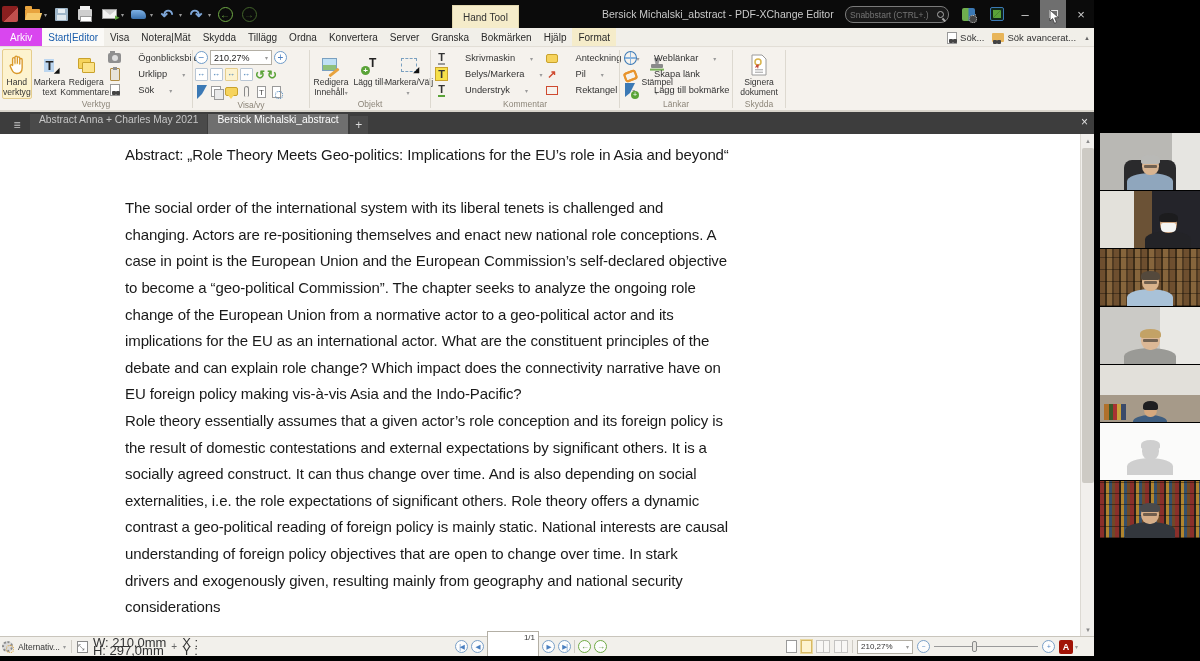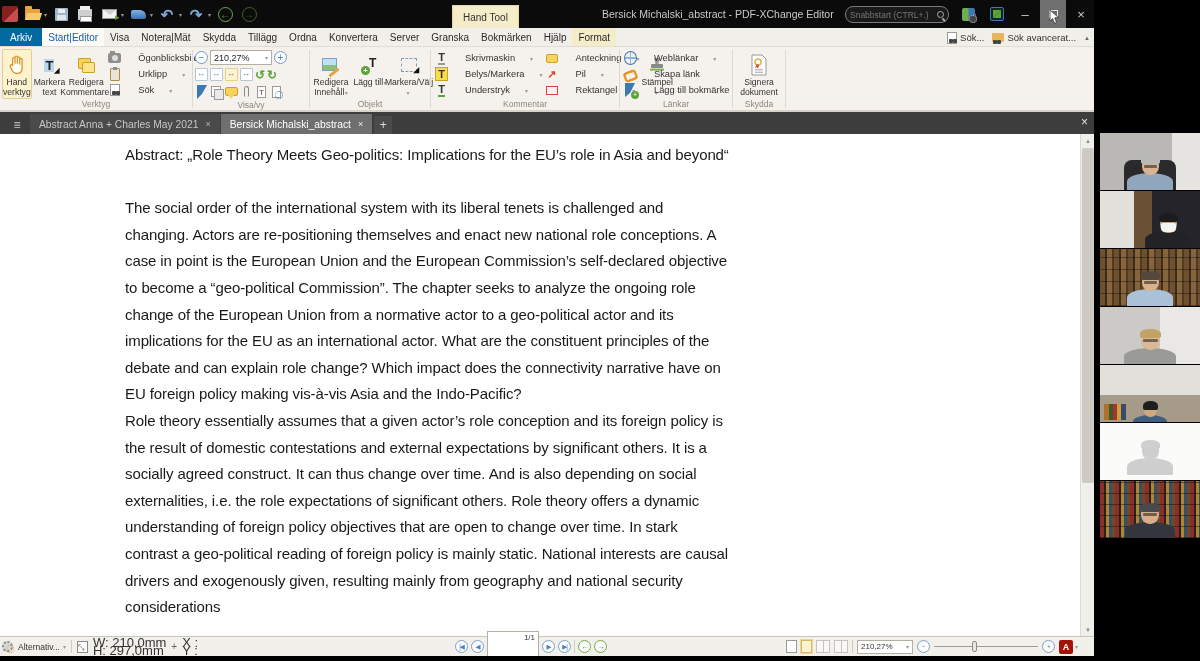--- a/index.html
+++ b/index.html
@@ -54,21 +54,21 @@
   .winbtn { position:absolute; top:0; height:28px; width:26px; display:flex; align-items:center; justify-content:center;
     color:#cfcfcf; font-size:13px; }
   .winbtn.max { background:#6f6f6f; }
   .i-maxbox { width:9px; height:8px; border:1px solid #e8e8e8; }
   .cursor-arrow { position:absolute; left:1049px; top:9px; z-index:60; }
 
   
   .tabrow { position:absolute; left:0; top:28px; width:1094px; height:19px; background:#f1efe9;
     display:flex; align-items:stretch; font-size:10px; color:#2a2a2a; border-bottom:1px solid #e2ded6;}
   .mtab { padding:0 6px; display:flex; align-items:center; white-space:nowrap; }
-  .mtab.arkiv { background:#0369a1; color:#fff; padding:0 10px; }
+  .mtab.arkiv { background:#d946ef; color:#fff; padding:0 10px; }
   .mtab.active { background:#fbfaf7; color:#1a5dab; }
   .mtab.ctx { background:#f5ecca; }
   .tabrow-right { position:absolute; right:4px; top:0; height:19px; display:flex; align-items:center; gap:8px; font-size:9.5px; color:#333; }
   .trbtn { display:flex; align-items:center; gap:3px; }
   .i-docbino { width:10px; height:12px; background:#fff; border:1px solid #999; position:relative; }
   .i-docbino::after { content:''; position:absolute; left:1px; bottom:0; width:8px; height:4px;
     background:radial-gradient(circle 2px at 2px 2px,#444 2px,transparent 2.5px),radial-gradient(circle 2px at 6px 2px,#444 2px,transparent 2.5px); }
   .i-folderbino { width:12px; height:9px; background:#e8b55a; border-radius:1px; position:relative; }
   .i-folderbino::after { content:''; position:absolute; left:1px; bottom:-2px; width:8px; height:4px;
     background:radial-gradient(circle 2px at 2px 2px,#444 2px,transparent 2.5px),radial-gradient(circle 2px at 6px 2px,#444 2px,transparent 2.5px); }
@@ -140,21 +140,21 @@
   .i-chain::before { left:0; transform:rotate(-20deg); }
   .i-chain::after { right:0; transform:rotate(-20deg); }
   .i-flagplus { position:relative; width:14px; height:14px; }
   .i-flagplus::before { content:''; position:absolute; left:1px; top:0; width:0; height:0; border-left:5px solid #3b79b5; border-right:5px solid transparent; border-top:10px solid #3b79b5; border-bottom:4px solid transparent; }
   .i-flagplus::after { content:'+'; position:absolute; right:-2px; bottom:-2px; width:8px; height:8px; background:#5aa338; color:#fff; border-radius:50%; font-size:7px; line-height:8px; text-align:center; }
 
   
   .doctabs { position:absolute; left:0; top:112px; width:1094px; height:22px; background:#3d3d3d;
     display:flex; align-items:flex-end; }
   .dt-menu { width:22px; height:18px; margin:0 2px 0 6px; color:#c9c9c9; font-size:12px; display:flex; align-items:center; justify-content:center; }
-  .dtab { height:20px; display:flex; align-items:center; gap:7px; padding:0 9px; font-size:10.3px; white-space:nowrap; }
+  .dtab { height:20px; display:flex; align-items:center; gap:7px; padding:0 9px; font-size:10.3px; white-space:nowrap;flex-direction:column; }
   .dtab.inactive { background:#4a4a4a; color:#c6c6c6; margin-right:1px; }
   .dtab.active { background:#6f6f6f; color:#ffffff; }
   .dtab .x { font-size:9px; opacity:.85; }
   .dt-plus { width:18px; height:18px; background:#4a4a4a; color:#ddd; margin-left:2px; font-size:12px; display:flex; align-items:center; justify-content:center; }
   .dt-close { position:absolute; right:6px; top:3px; color:#e2e2e2; font-size:12px; }
 
   
   .docarea { position:absolute; left:0; top:134px; width:1094px; height:502px; background:#ffffff; overflow:hidden; }
   .doctext { position:absolute; left:125px; top:8px; font-size:15px; line-height:26.6px; color:#191919;
     white-space:nowrap; letter-spacing:-0.1px; }
@@ -552,22 +552,22 @@
         <div>case in point is the European Union and the European Commission’s self-declared objective</div>
         <div>to become a “geo-political Commission”. The chapter seeks to analyze the ongoing role</div>
         <div>change of the European Union from a normative actor to a geo-political actor and its</div>
         <div>implications for the EU as an international actor. What are the constituent principles of the</div>
         <div>debate and can explain role change? Which impact does the connectivity narrative have on</div>
         <div>EU foreign policy making vis-à-vis Asia and the Indo-Pacific?</div>
         <div>Role theory essentially assumes that a given actor’s role conception and its foreign policy is</div>
         <div>the result of domestic contestations and external expectations by significant others. It is a</div>
         <div>socially agreed construct. It can thus change over time. And is also depending on social</div>
         <div>externalities, i.e. the role expectations of significant others. Role theory offers a dynamic</div>
+        <div>contrast a geo-political reading of foreign policy is mainly static. National interests are causal</div>
         <div>understanding of foreign policy objectives that are open to change over time. In stark</div>
-        <div>contrast a geo-political reading of foreign policy is mainly static. National interests are causal</div>
         <div>drivers and exogenously given, resulting mainly from geography and national security</div>
         <div>considerations</div>
       </div>
       <div class="vscroll">
         <div class="vs-arrow">▲</div>
         <div class="vs-thumb"></div>
         <div class="vs-arrow vs-bottom">▼</div>
       </div>
     </div>
 

